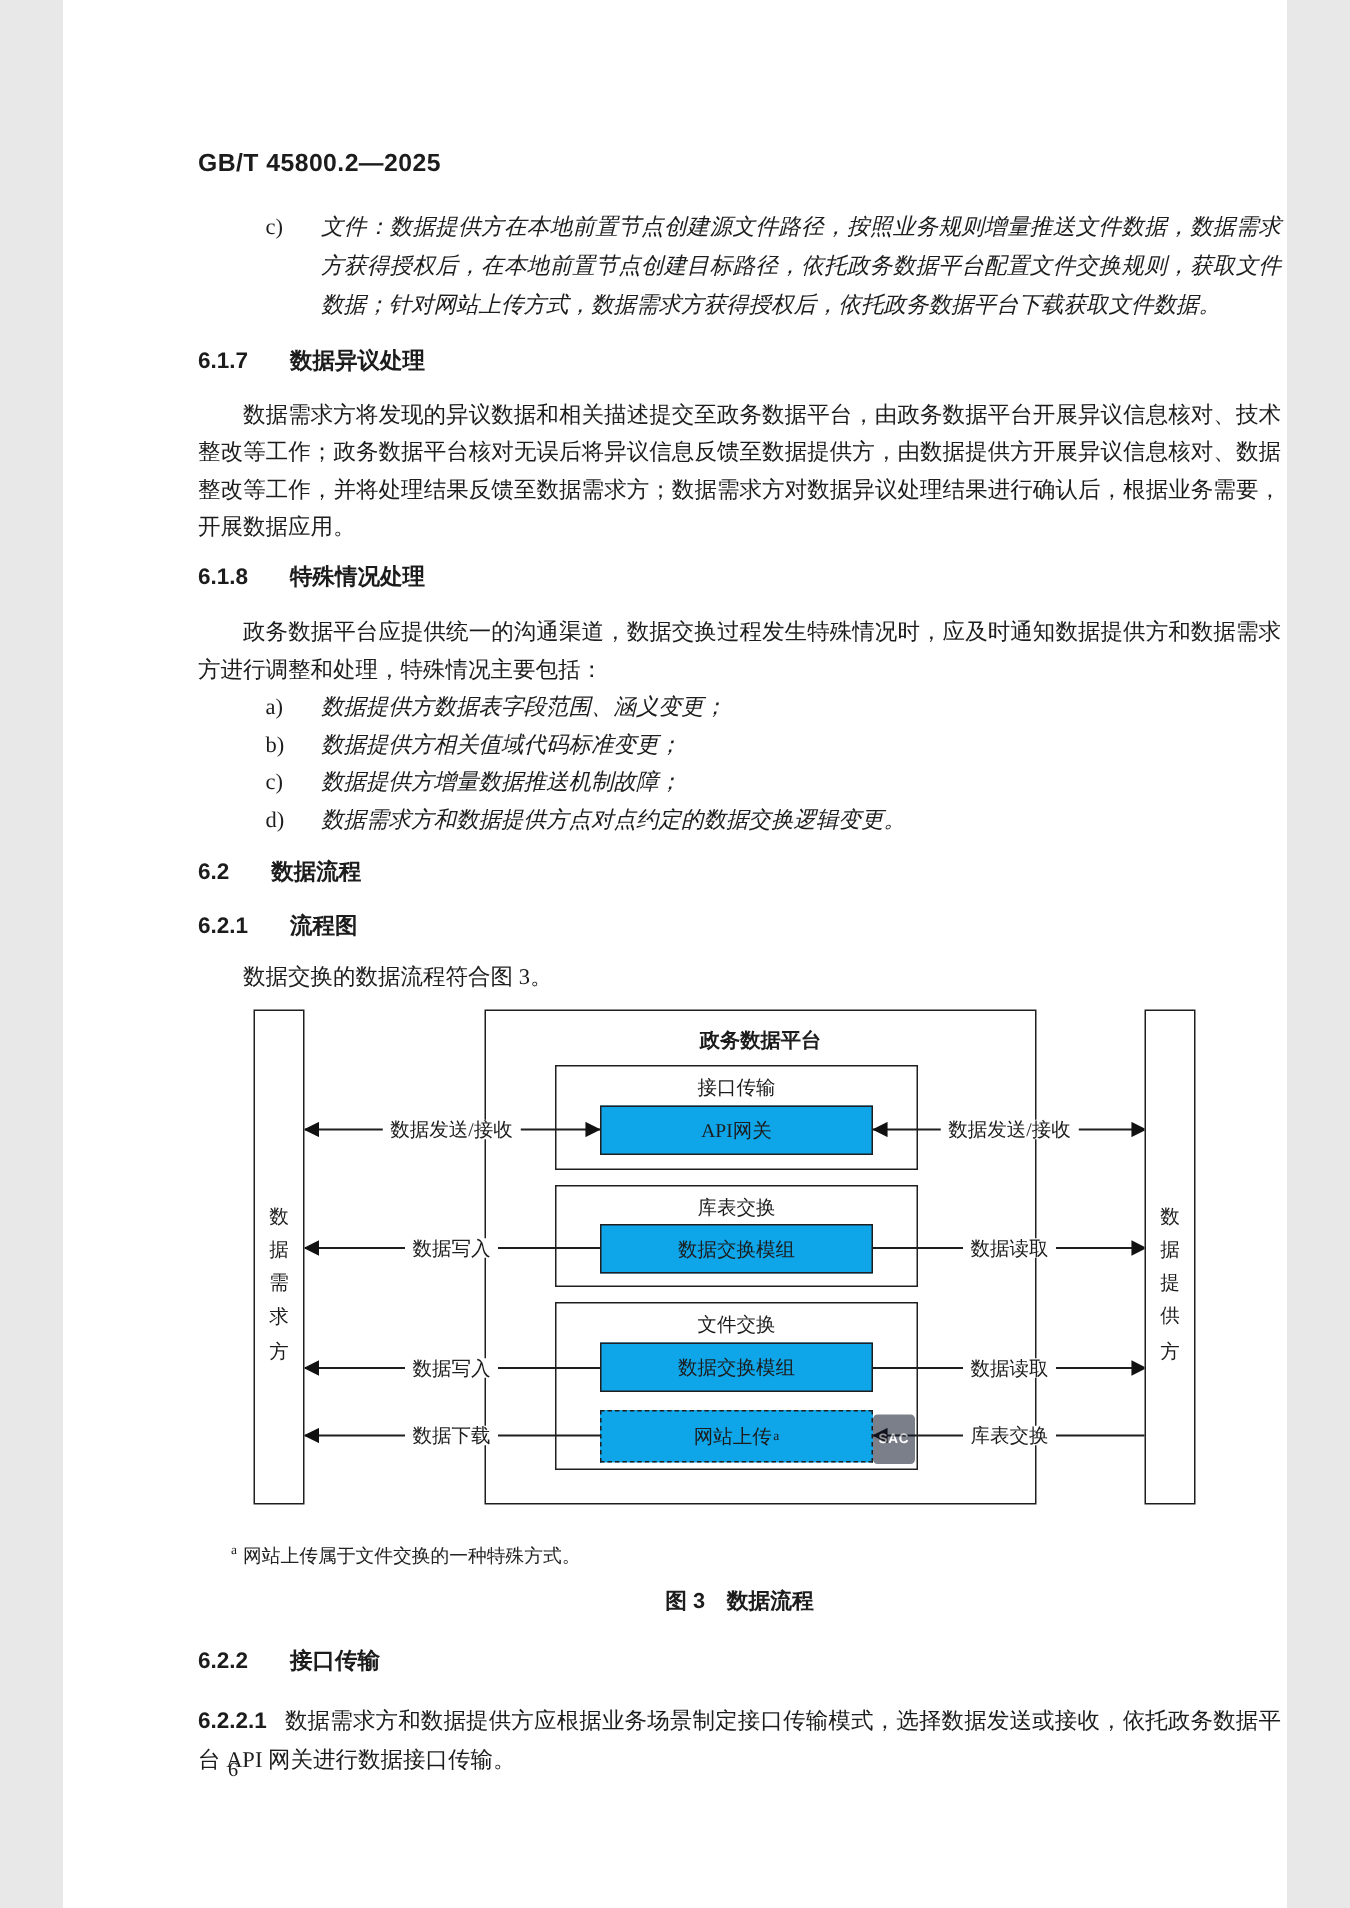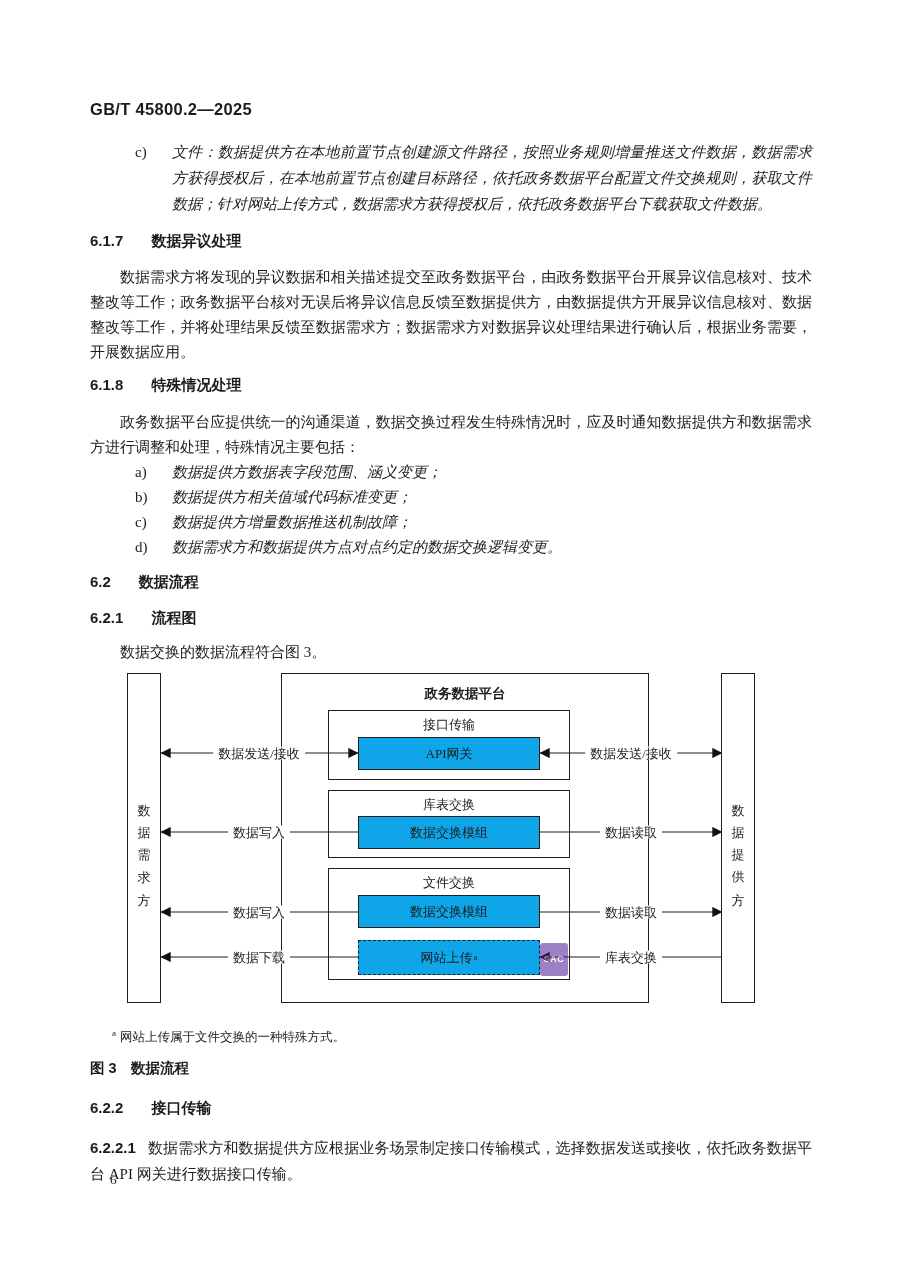--- a/index.html
+++ b/index.html
@@ -1,18 +1,18 @@
 <!DOCTYPE html>
 <html><head>
 <meta charset="utf-8">
 <style>
   * { margin:0; padding:0; box-sizing:border-box; }
   html,body { background:#e8e8e8; }
   .page {
-    position:relative; width:900px; height:1272px; margin:0 auto;
+    position:relative; width:816px; height:1272px; margin:0 auto;
     background:#ffffff; overflow:hidden;
     font-family:"Liberation Serif","DejaVu Serif",serif;
     color:#1c1c1c; font-size:15px;
   }
   .content { position:absolute; left:90px; top:0; width:722px; padding-top:100px; }
 
   .doc-header { font-family:"Liberation Sans","DejaVu Sans",sans-serif;
     font-weight:bold; font-size:16.5px; letter-spacing:.3px; }
 
   .para { line-height:25px; text-align:justify; text-indent:2em; }
@@ -37,27 +37,27 @@
           margin-bottom:-22px; }
   .ptitle { position:absolute; left:0; right:0; top:13px; text-align:center;
     font-family:"Liberation Sans","DejaVu Sans",sans-serif; font-weight:bold; font-size:13.5px; }
   .gtitle { position:absolute; left:0; right:0; text-align:center; }
   .module { display:flex; align-items:center; justify-content:center; background:#0ea5e9; }
   .module sup { font-size:9px; margin-left:1px; }
   .dashed { border-style:dashed; border-width:1.5px; }
   .albl { position:absolute; transform:translate(-50%,-50%); background:#fff;
           padding:0 5px; white-space:nowrap; }
   .wmark { position:absolute; left:415px; top:272px; width:28px; height:33px;
-    background:#4c1d95; opacity:.55; border-radius:3px; display:flex; align-items:center;
+    background:#0f172a; opacity:.55; border-radius:3px; display:flex; align-items:center;
     justify-content:center; color:#ffffff; font-family:"Liberation Sans",sans-serif;
     font-size:9px; font-weight:bold; letter-spacing:.5px; }
 
   .footnote { margin-left:22px; font-size:12.5px; line-height:16px; color:#222; }
   .footnote sup { font-size:9px; margin-right:4px; }
-  .fig-caption { text-align:left; font-family:"Liberation Sans","DejaVu Sans",sans-serif;
+  .fig-caption { text-align:center; font-family:"Liberation Sans","DejaVu Sans",sans-serif;
     font-weight:bold; font-size:14.5px; line-height:20px; }
 
   .inline-num { font-family:"Liberation Sans","DejaVu Sans",sans-serif;
     font-weight:bold; margin-right:12px; }
   .p-6221 { line-height:26px; text-align:justify; }
 
   .page-number { position:absolute; left:110px; top:1172px; font-size:13.5px; }
 </style>
 </head>
 <body>

